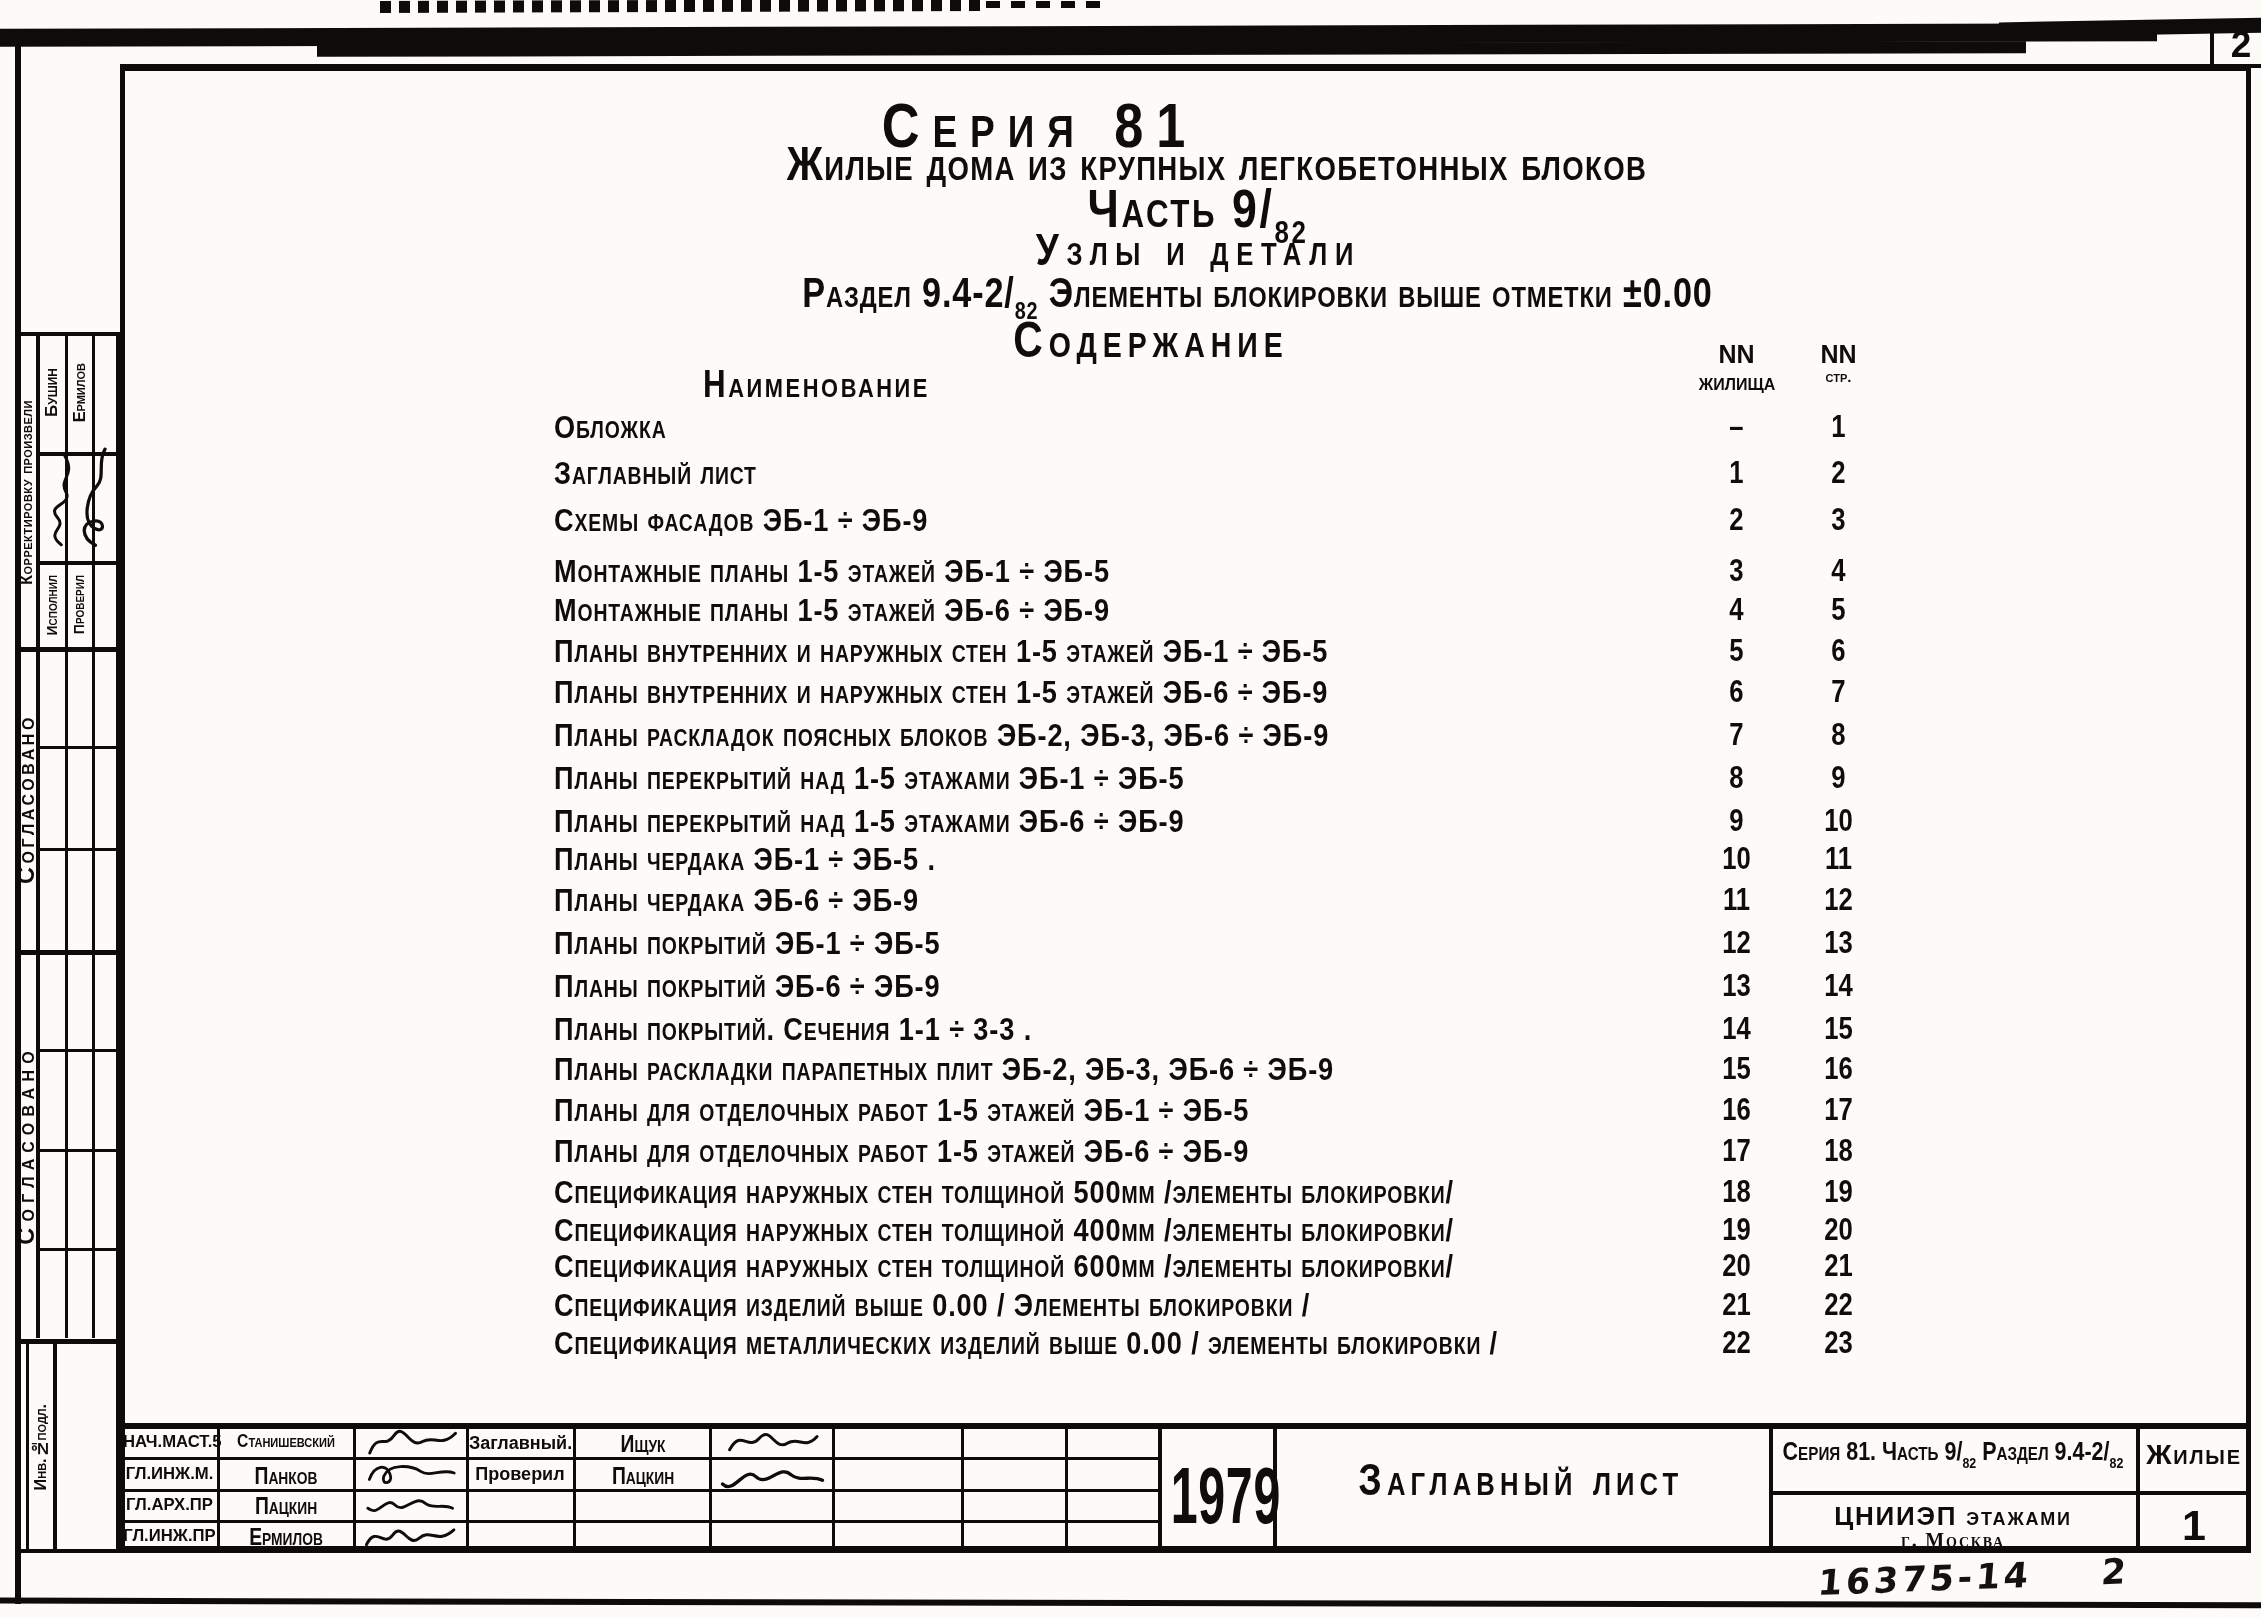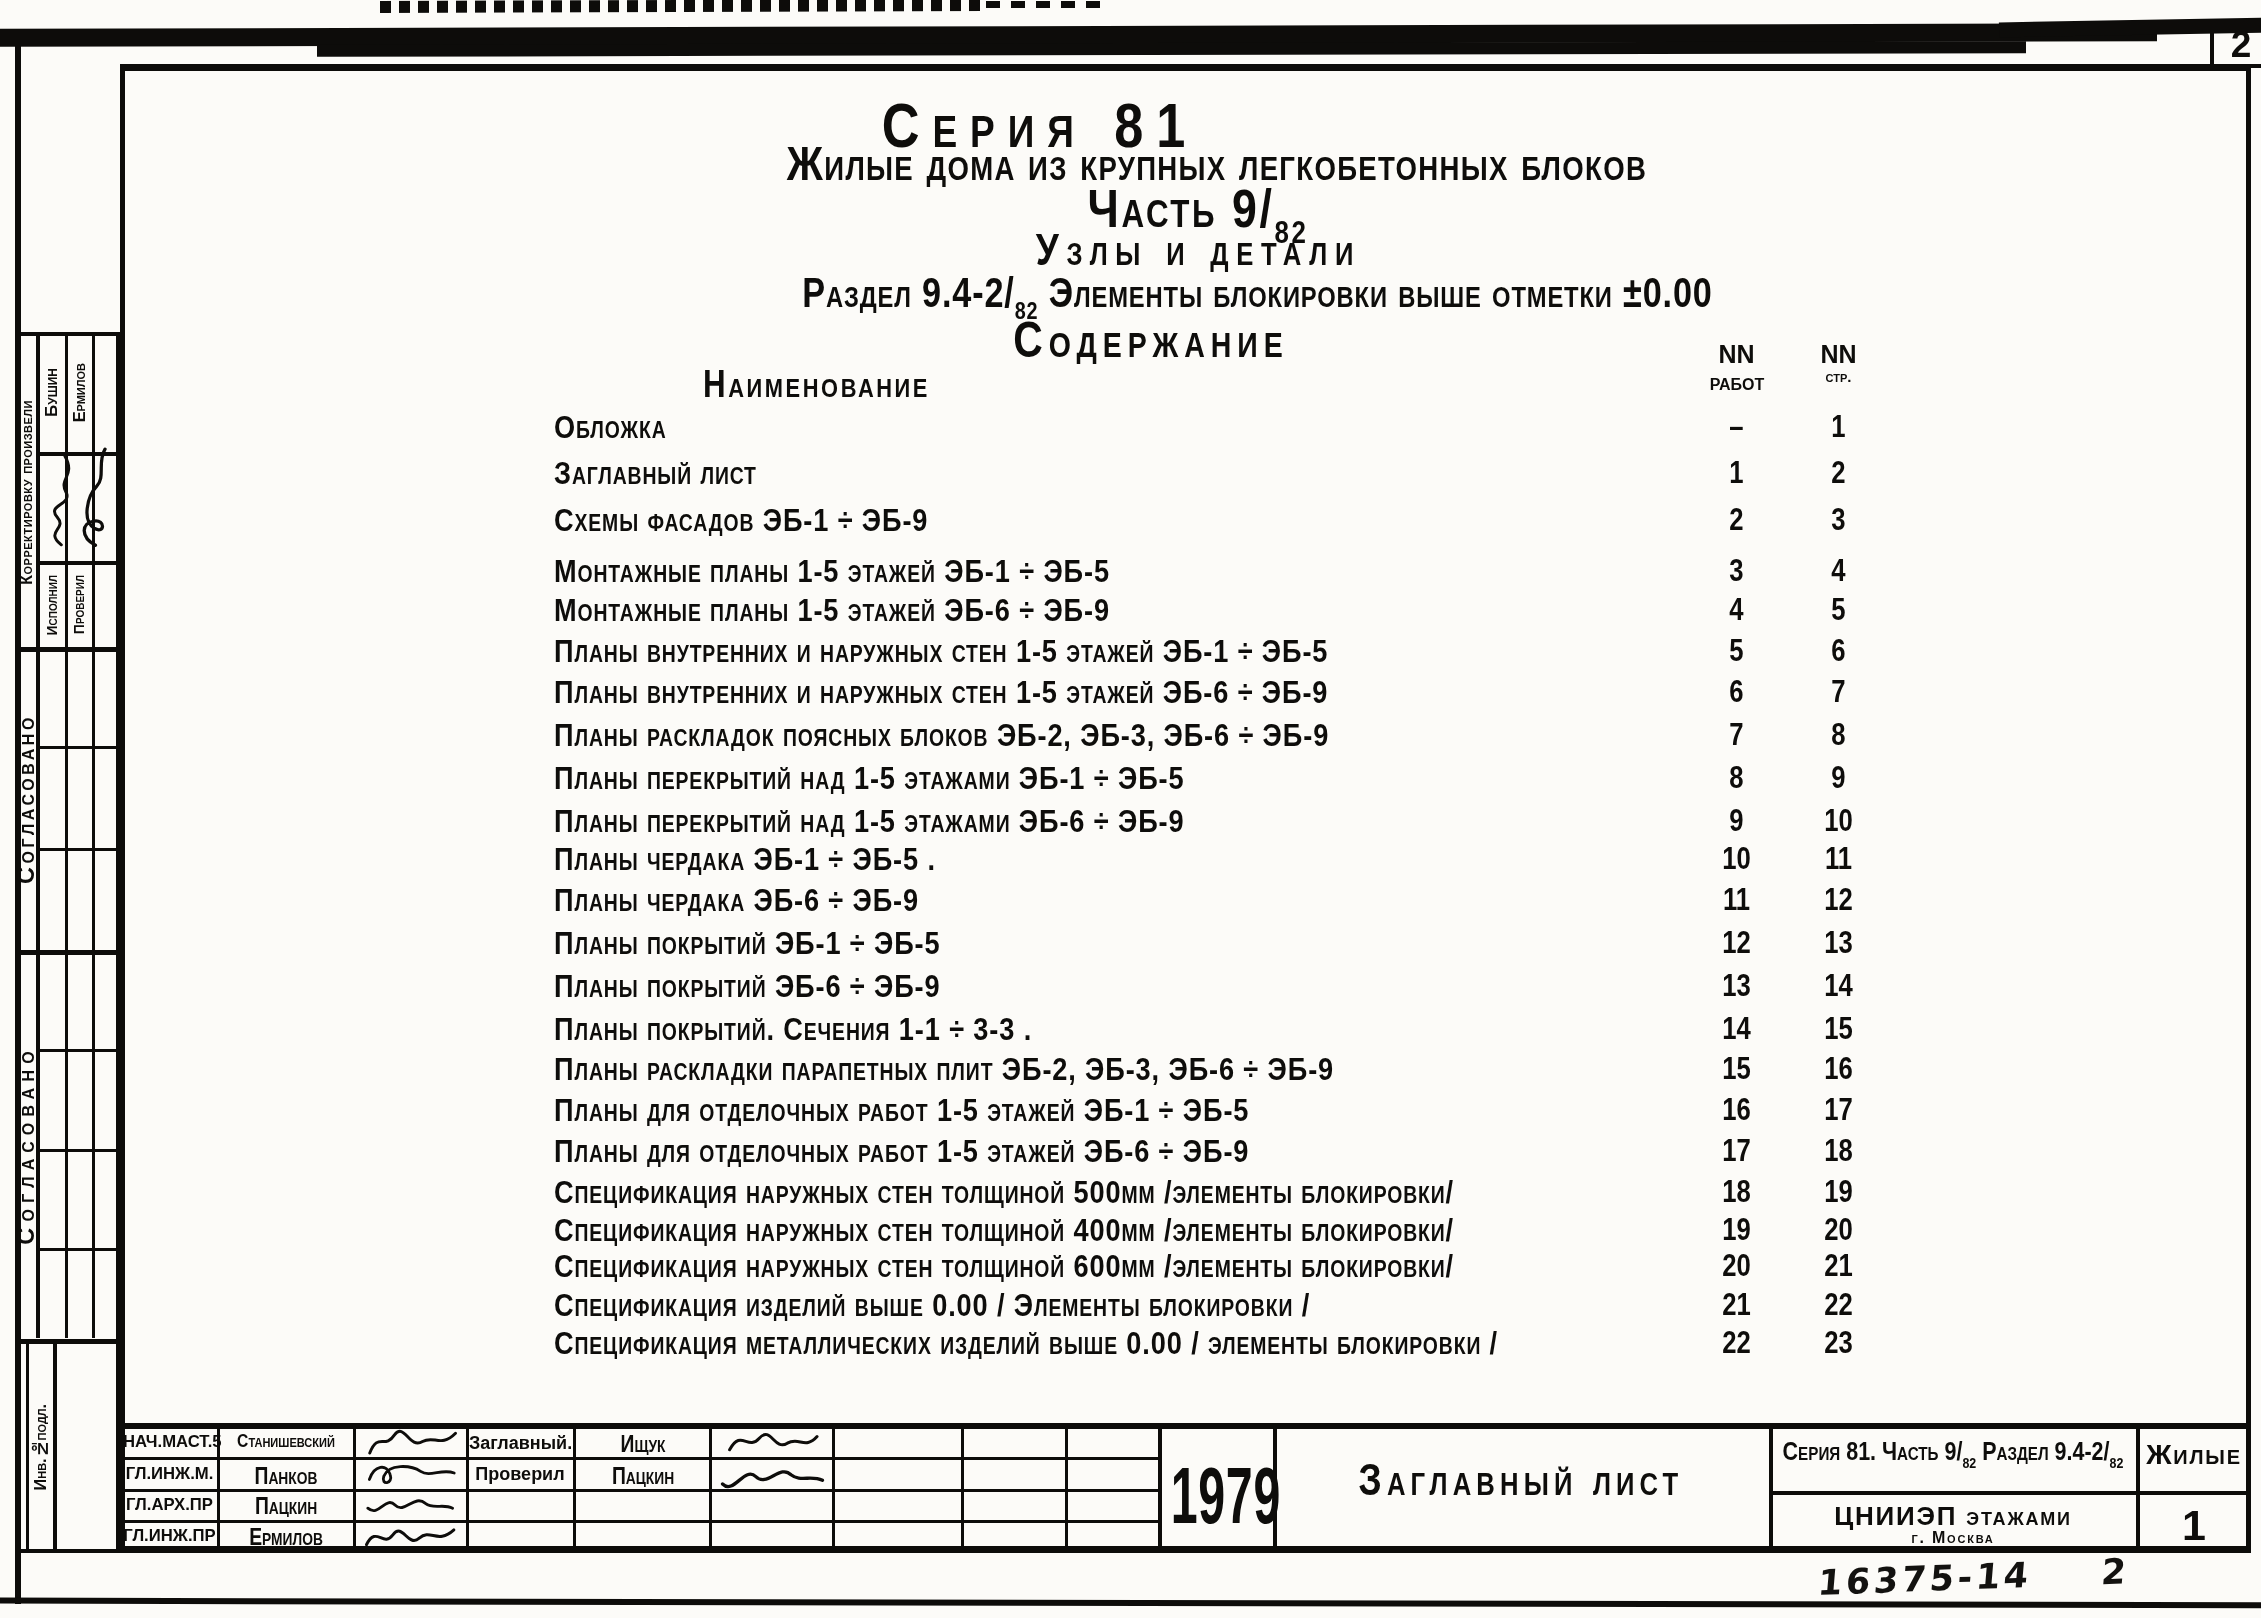--- a/index.html
+++ b/index.html
@@ -53,21 +53,21 @@
   </div>
   <div class="t ctr tall" style="left:814px;top:224px;width:769px;font-size:39px;letter-spacing:8.1px;">Узлы и детали</div>
   <div class="t ctr tall" style="left:559px;top:269px;width:1397px;font-size:36px;letter-spacing:0.9px;white-space:nowrap;">
     <span>Раздел 9.4-2</span><span class="fs">/</span><span class="fd">82</span>
     <span>Элементы блокировки выше отметки ±0.00</span>
   </div>
 
   <div class="t ctr tall" style="left:812px;top:312px;width:678px;font-size:43px;letter-spacing:6.3px;">Содержание</div>
   <div class="t talll" style="left:703px;top:362px;font-size:33px;letter-spacing:2.7px;">Наименование</div>
   <div class="t ctr" style="left:1687px;top:340px;width:99px;font-size:25px;"><span>NN</span></div>
-  <div class="t ctr" style="left:1678px;top:370px;width:118px;font-size:22.6px;"><span>работ</span></div>
+  <div class="t ctr" style="left:1678px;top:370px;width:118px;font-size:22.6px;"><span>жилища</span></div>
   <div class="t ctr" style="left:1791px;top:340px;width:95px;font-size:25px;"><span>NN</span></div>
   <div class="t ctr" style="left:1791px;top:368px;width:95px;font-size:15px;"><span>стр.</span></div>
 
   <div id="contents-rows" class="abs" style="left:0;top:0;">
       <div class="crow" style="top: 409px;">
         <span class="rname">Обложка</span>
         <span class="rnum rsheets">–</span>
         <span class="rnum rpages">1</span>
       </div>
       <div class="crow" style="top: 455px;">
@@ -287,21 +287,21 @@
     </svg>
 
   <div class="t ctr" style="left:1158px;top:1449px;width:115px;font-size:62px;letter-spacing:0.9px;transform:scale(.78,1.3);transform-origin:center top;">1979</div>
   <div class="t ctr tall" style="left:1273px;top:1454px;width:496px;font-size:39px;letter-spacing:5.4px;">Заглавный лист</div>
 
   <div class="t ctr" style="left:1772px;top:1437px;width:362px;font-size:22.6px;white-space:nowrap;transform:scale(.95,1.15);transform-origin:center top;">
     <span>Серия 81. Часть 9</span><span class="fs">/</span><span class="fd">82</span>
     <span>Раздел 9.4-2</span><span class="fs">/</span><span class="fd">82</span>
   </div>
   <div class="t ctr" style="left:1772px;top:1501px;width:362px;font-size:26px;letter-spacing:1.8px;">ЦНИИЭП этажами</div>
-  <div class="t ctr" style="left:1772px;top:1529px;width:362px;font-size:16px;letter-spacing:1.8px;">г. Москва</div>
+  <div class="t ctr" style="left:1772px;top:1529px;width:362px;font-size:20px;letter-spacing:1.8px;font-family:Liberation Serif, serif;">г. Москва</div>
   <div class="t ctr" style="left:2139px;top:1439px;width:110px;font-size:28px;letter-spacing:1.8px;">Жилые</div>
   <div class="t ctr" style="left:2139px;top:1501px;width:110px;font-size:43px;">1</div>
 
   <div class="abs hand" style="left:1818px;top:1557px;font-size:35px;letter-spacing:3.6px;color:#131210;">
     <span>16375-14</span>
     <span style="margin-left:54px;">2</span>
   </div>
 
 </div>
 

